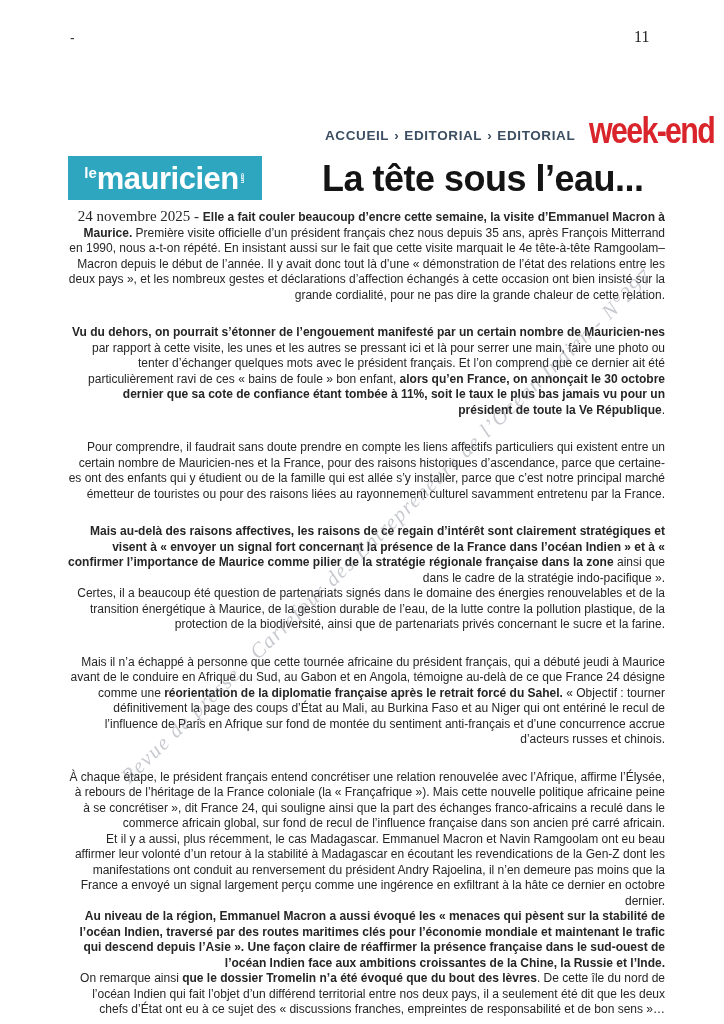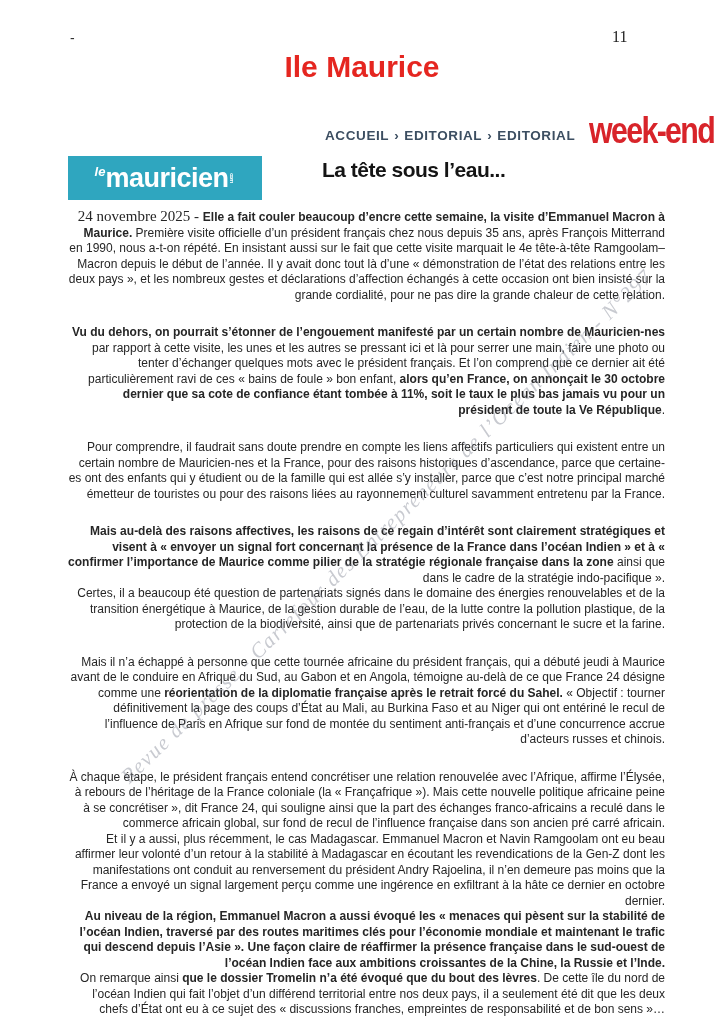--- a/index.html
+++ b/index.html
@@ -1,43 +1,43 @@
 <!DOCTYPE html>
 <html><head>
 <meta charset="utf-8">
 <style>
   html,body{margin:0;padding:0;background:#ffffff;}
   body{width:724px;height:1024px;position:relative;overflow:hidden;
        font-family:"Liberation Sans","DejaVu Sans",sans-serif;color:#262626;}
   .page{position:absolute;inset:0;background:#ffffff;}
 
   .corner-mark{position:absolute;left:70px;top:30px;font-size:14px;color:#333;}
-  .page-number{position:absolute;left:612px;top:28px;font-family:"Liberation Serif",serif;
+  .page-number{position:absolute;left:634px;top:28px;font-family:"Liberation Serif",serif;
                font-size:16px;color:#222;}
 
   .page-title{position:absolute;left:0;top:50px;width:100%;margin:0;text-align:center;
               font-size:30px;font-weight:bold;color:#e52620;letter-spacing:0px;}
 
   .crumb-row{position:absolute;left:325px;top:112px;display:flex;align-items:flex-end;}
   .breadcrumb{font-size:13.5px;font-weight:bold;color:#3c4e61;letter-spacing:0.6px;
               white-space:nowrap;padding-bottom:6px;}
   .breadcrumb .sep{color:#3c4e61;padding:0 5px;}
   .weekend-logo{font-size:37px;font-weight:800;color:#d8242a;margin-left:14px;
                 letter-spacing:-2px;transform:scaleX(0.82);transform-origin:left bottom;
                 line-height:1;white-space:nowrap;}
 
   .mauricien-logo{position:absolute;left:68px;top:156px;width:194px;height:44px;
                   background:#2fa6bf;color:#ffffff;display:flex;align-items:center;
                   justify-content:center;white-space:nowrap;}
-  .lm-le{font-size:13px;font-weight:bold;align-self:flex-start;margin-top:8px;font-style:italic;}
-  .lm-name{font-size:27px;font-weight:bold;letter-spacing:-0.5px;line-height:1;}
+  .lm-le{font-size:15px;font-weight:bold;align-self:flex-start;margin-top:8px;}
+  .lm-name{font-size:31px;font-weight:bold;letter-spacing:-0.5px;line-height:1;}
   .lm-com{font-size:6px;font-weight:bold;writing-mode:vertical-rl;line-height:1;
           margin-left:1px;letter-spacing:-1px;}
 
-  .headline{position:absolute;left:322px;top:158px;font-size:21px;font-weight:bold;
+  .headline{position:absolute;left:322px;top:158px;font-size:36px;font-weight:bold;
             color:#141414;letter-spacing:-0.5px;white-space:nowrap;}
 
   .article-body{position:absolute;left:68px;top:209px;width:597px;
                 font-size:12px;line-height:15.5px;text-align:right;}
   .para{margin:0;}
   .para.gap{margin-top:22px;}
   .r-date{font-family:"Liberation Serif","DejaVu Serif",serif;font-size:15px;}
   .r-bold{font-weight:bold;}
 
   .watermark{position:absolute;left:-68px;top:514px;width:910px;text-align:center;
@@ -46,21 +46,20 @@
              color:rgba(125,128,142,0.42);pointer-events:none;white-space:nowrap;}
 </style>
 </head>
 <body>
 
 <div class="page">
 
   <div class="corner-mark">-</div>
   <div class="page-number">11</div>
 
-  <h1 class="page-title">Ile Maurice</h1>
 
   <div class="crumb-row">
     <div class="breadcrumb" id="breadcrumb"><span>ACCUEIL</span><span class="sep">›</span><span>EDITORIAL</span><span class="sep">›</span><span>EDITORIAL</span></div>
     <div class="weekend-logo">week-end</div>
   </div>
 
   <div class="mauricien-logo">
     <span class="lm-le">le</span>
       <span class="lm-name">mauricien</span>
       <span class="lm-com">com</span>

